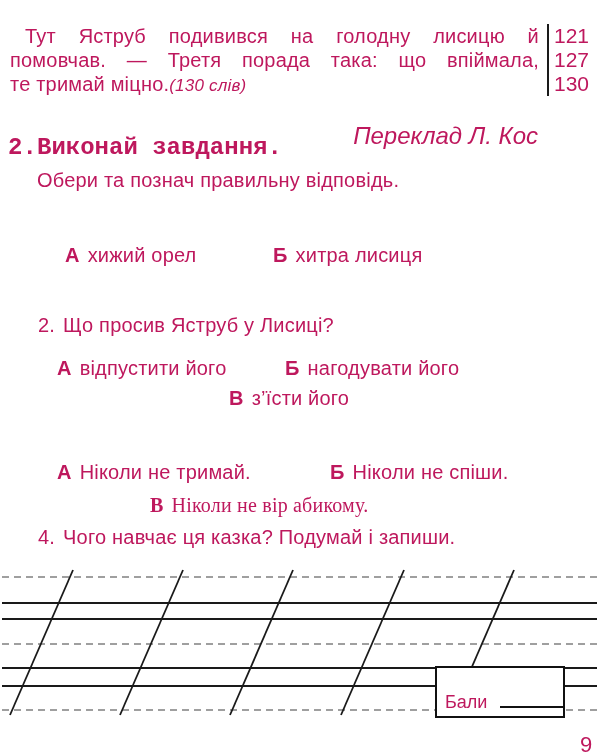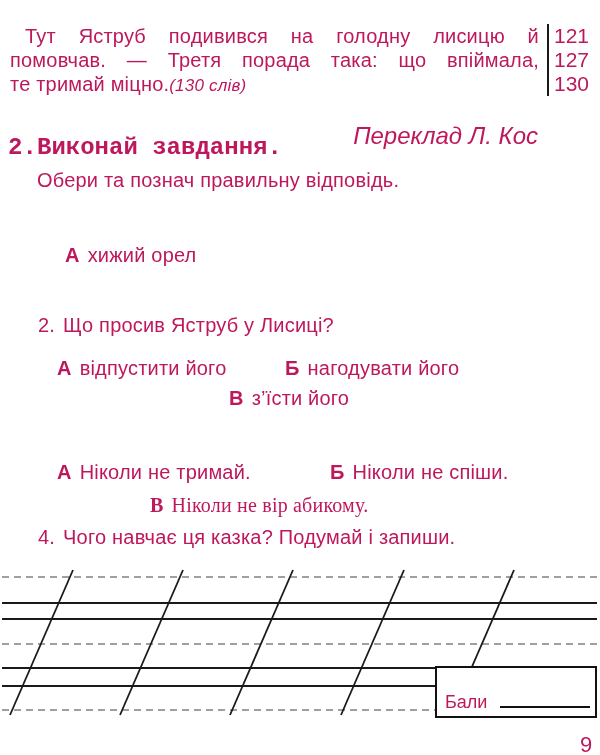--- a/index.html
+++ b/index.html
@@ -38,21 +38,21 @@
   .instruction{position:absolute;top:168px;left:37px;font-size:20px;line-height:24px;letter-spacing:.2px;}
   .q{position:absolute;font-size:20px;line-height:24px;letter-spacing:.2px;white-space:nowrap;}
   .qnum{margin-right:8px;}
   .optrow{position:absolute;left:0;top:0;width:557px;height:26px;}
   .opt{position:absolute;font-size:20px;line-height:24px;white-space:nowrap;letter-spacing:.2px;}
   .opt b{font-weight:bold;margin-right:8px;}
   
   .rules{position:absolute;left:0;top:563px;}
   
   .scorebox{
-    position:absolute;left:435px;top:666px;width:162px;height:52px;
+    position:absolute;left:435px;top:666px;width:130px;height:52px;
     box-sizing:border-box;border:2px solid #111;background:#fff;
     display:flex;align-items:baseline;
     padding:24px 0 0 8px;font-size:18px;
   }
   .score-blank{
     display:inline-block;width:90px;margin-left:13px;
     border-bottom:2px solid #111;height:14px;
   }
   .pagenum{position:absolute;left:580px;top:732px;font-size:22px;}
 </style>
@@ -76,20 +76,21 @@
 
   <div class="translator">Переклад Л. Кос</div>
 
   <div class="heading">
     <span class="hnum">2.</span><span>Виконай завдання.</span>
   </div>
   <div class="instruction">Обери та познач правильну відповідь.</div>
 
   <div class="optrow" style="top:243px;">
     <span class="opt" style="left:65px;"><b>А</b><span>хижий орел</span></span>
+    <span class="opt" style="left:273px;"><b>Б</b><span>хитра лисиця</span></span>
   </div>
 
   <div class="q" style="top:313px;left:38px;">
     <span class="qnum">2.</span><span>Що просив Яструб у Лисиці?</span>
   </div>
   <div class="optrow" style="top:356px;">
     <span class="opt" style="left:57px;"><b>А</b><span>відпустити його</span></span>
     <span class="opt" style="left:285px;"><b>Б</b><span>нагодувати його</span></span>
   </div>
   <div class="optrow" style="top:386px;">

